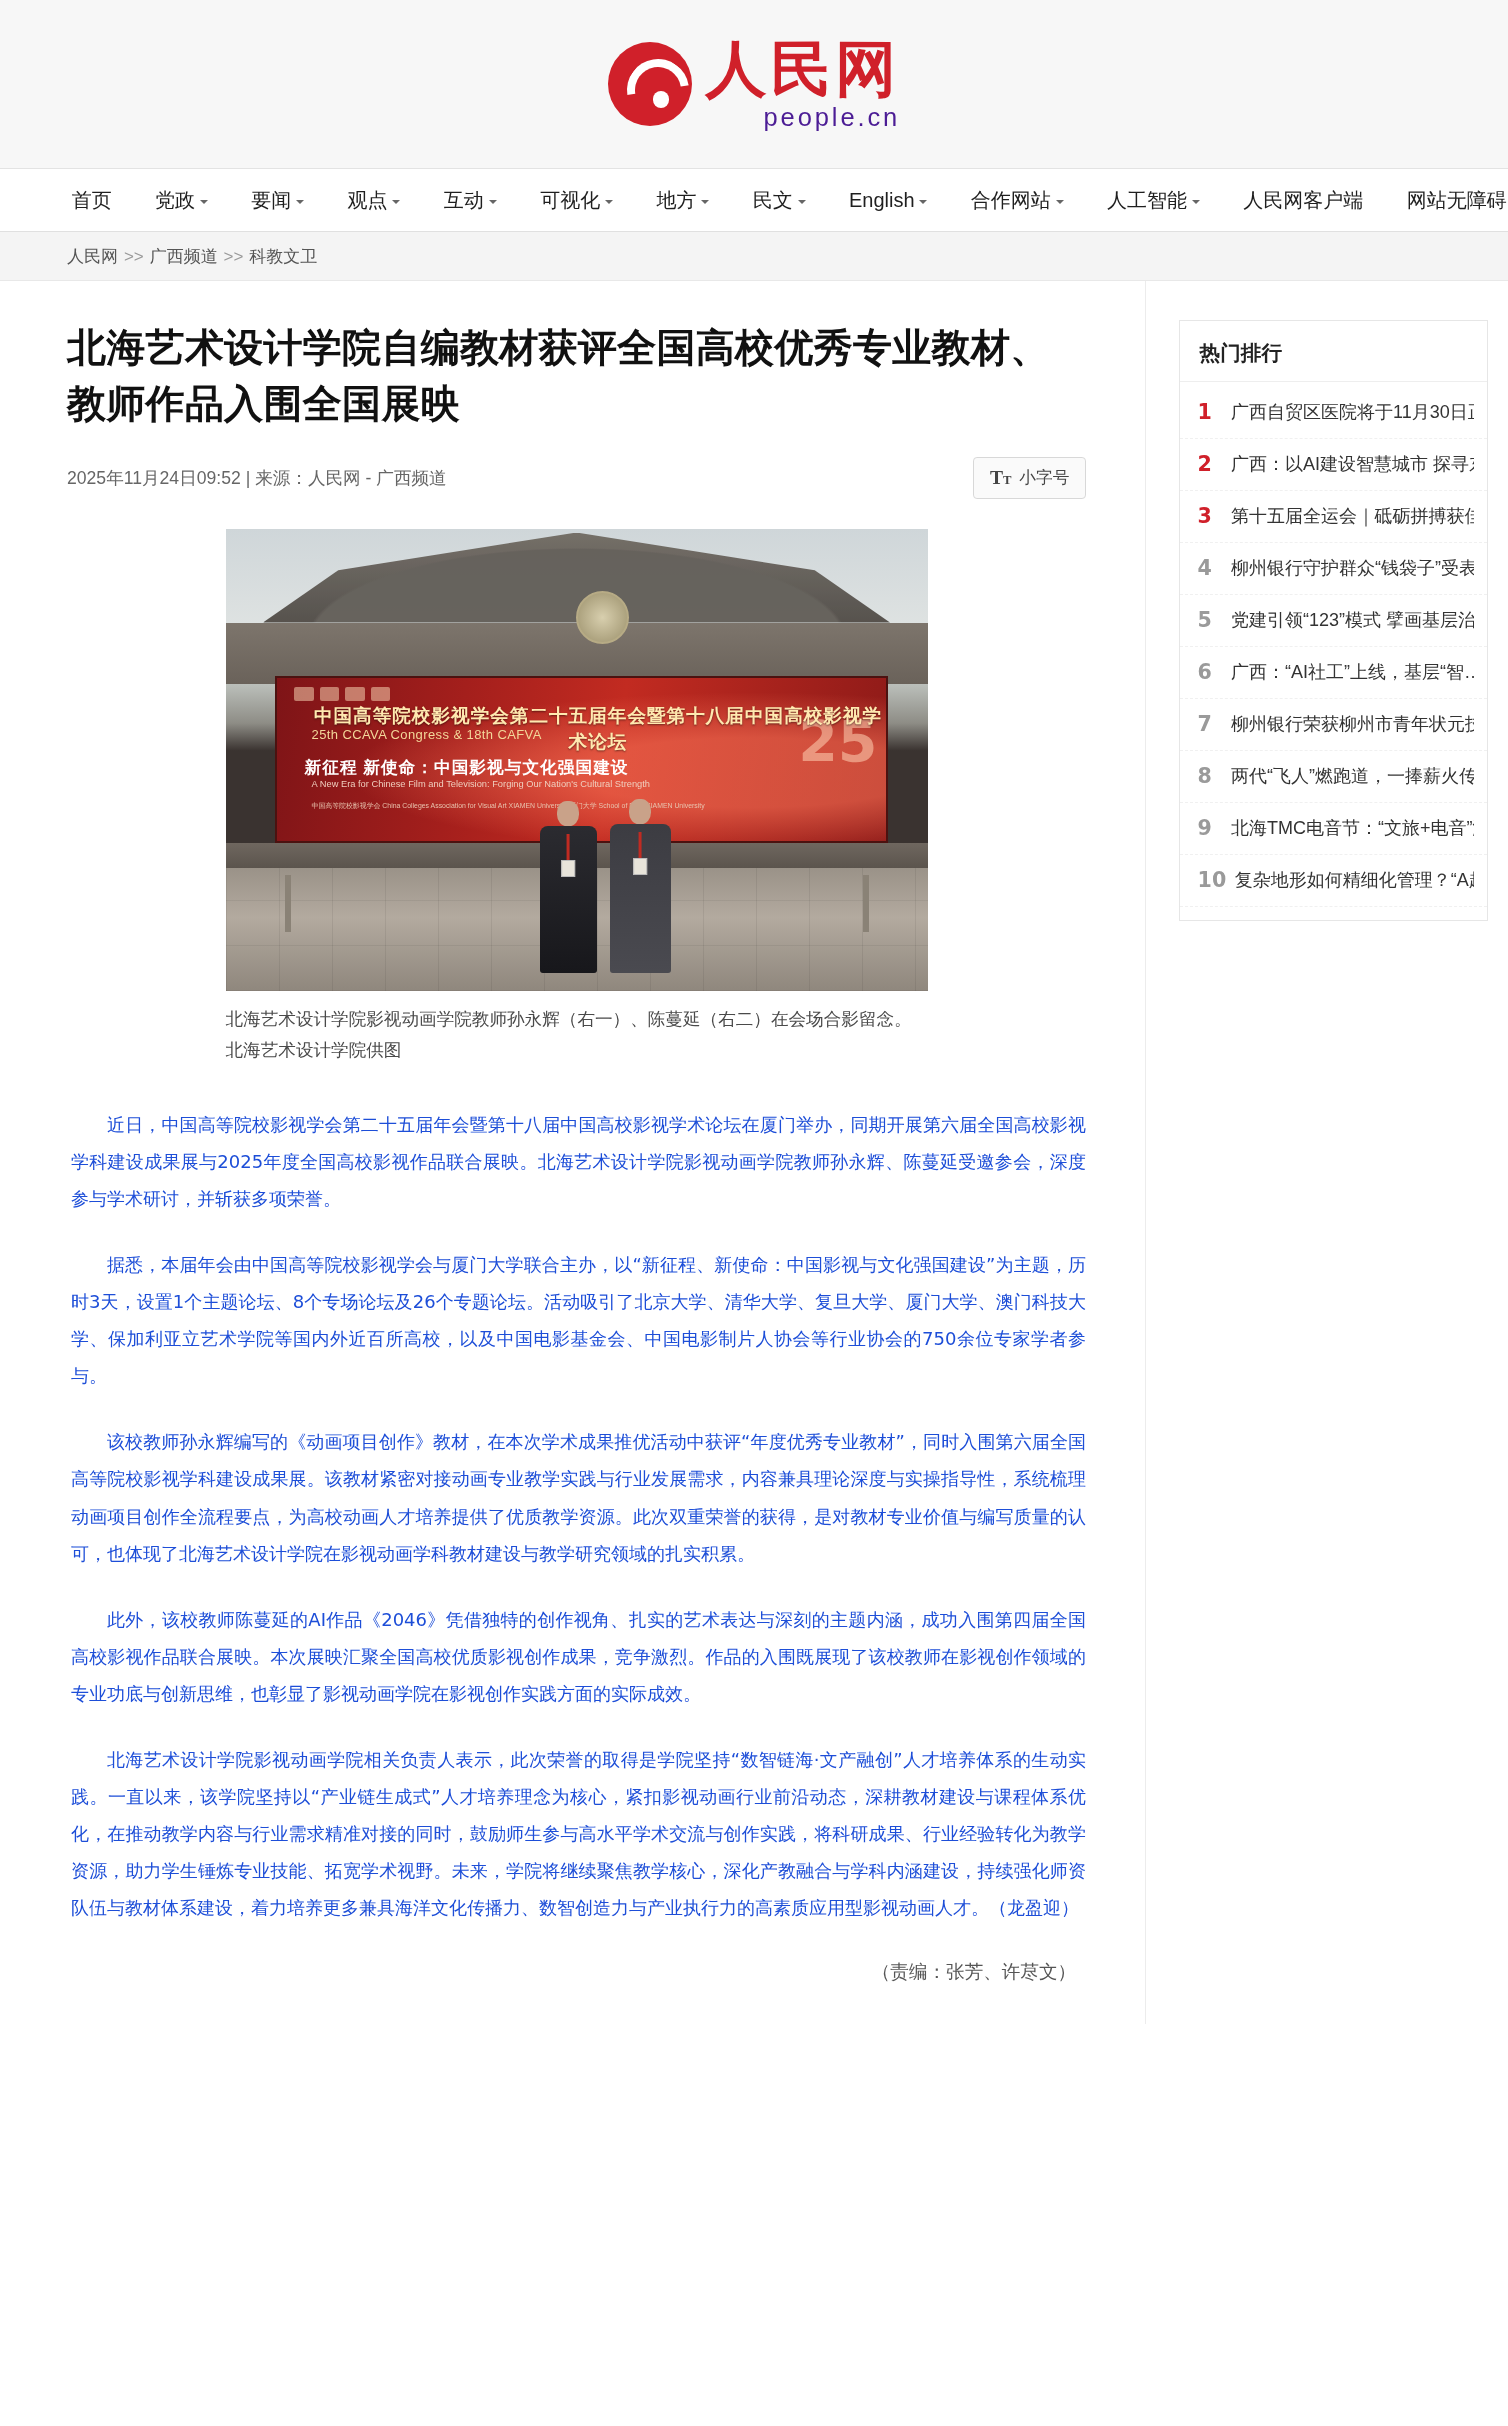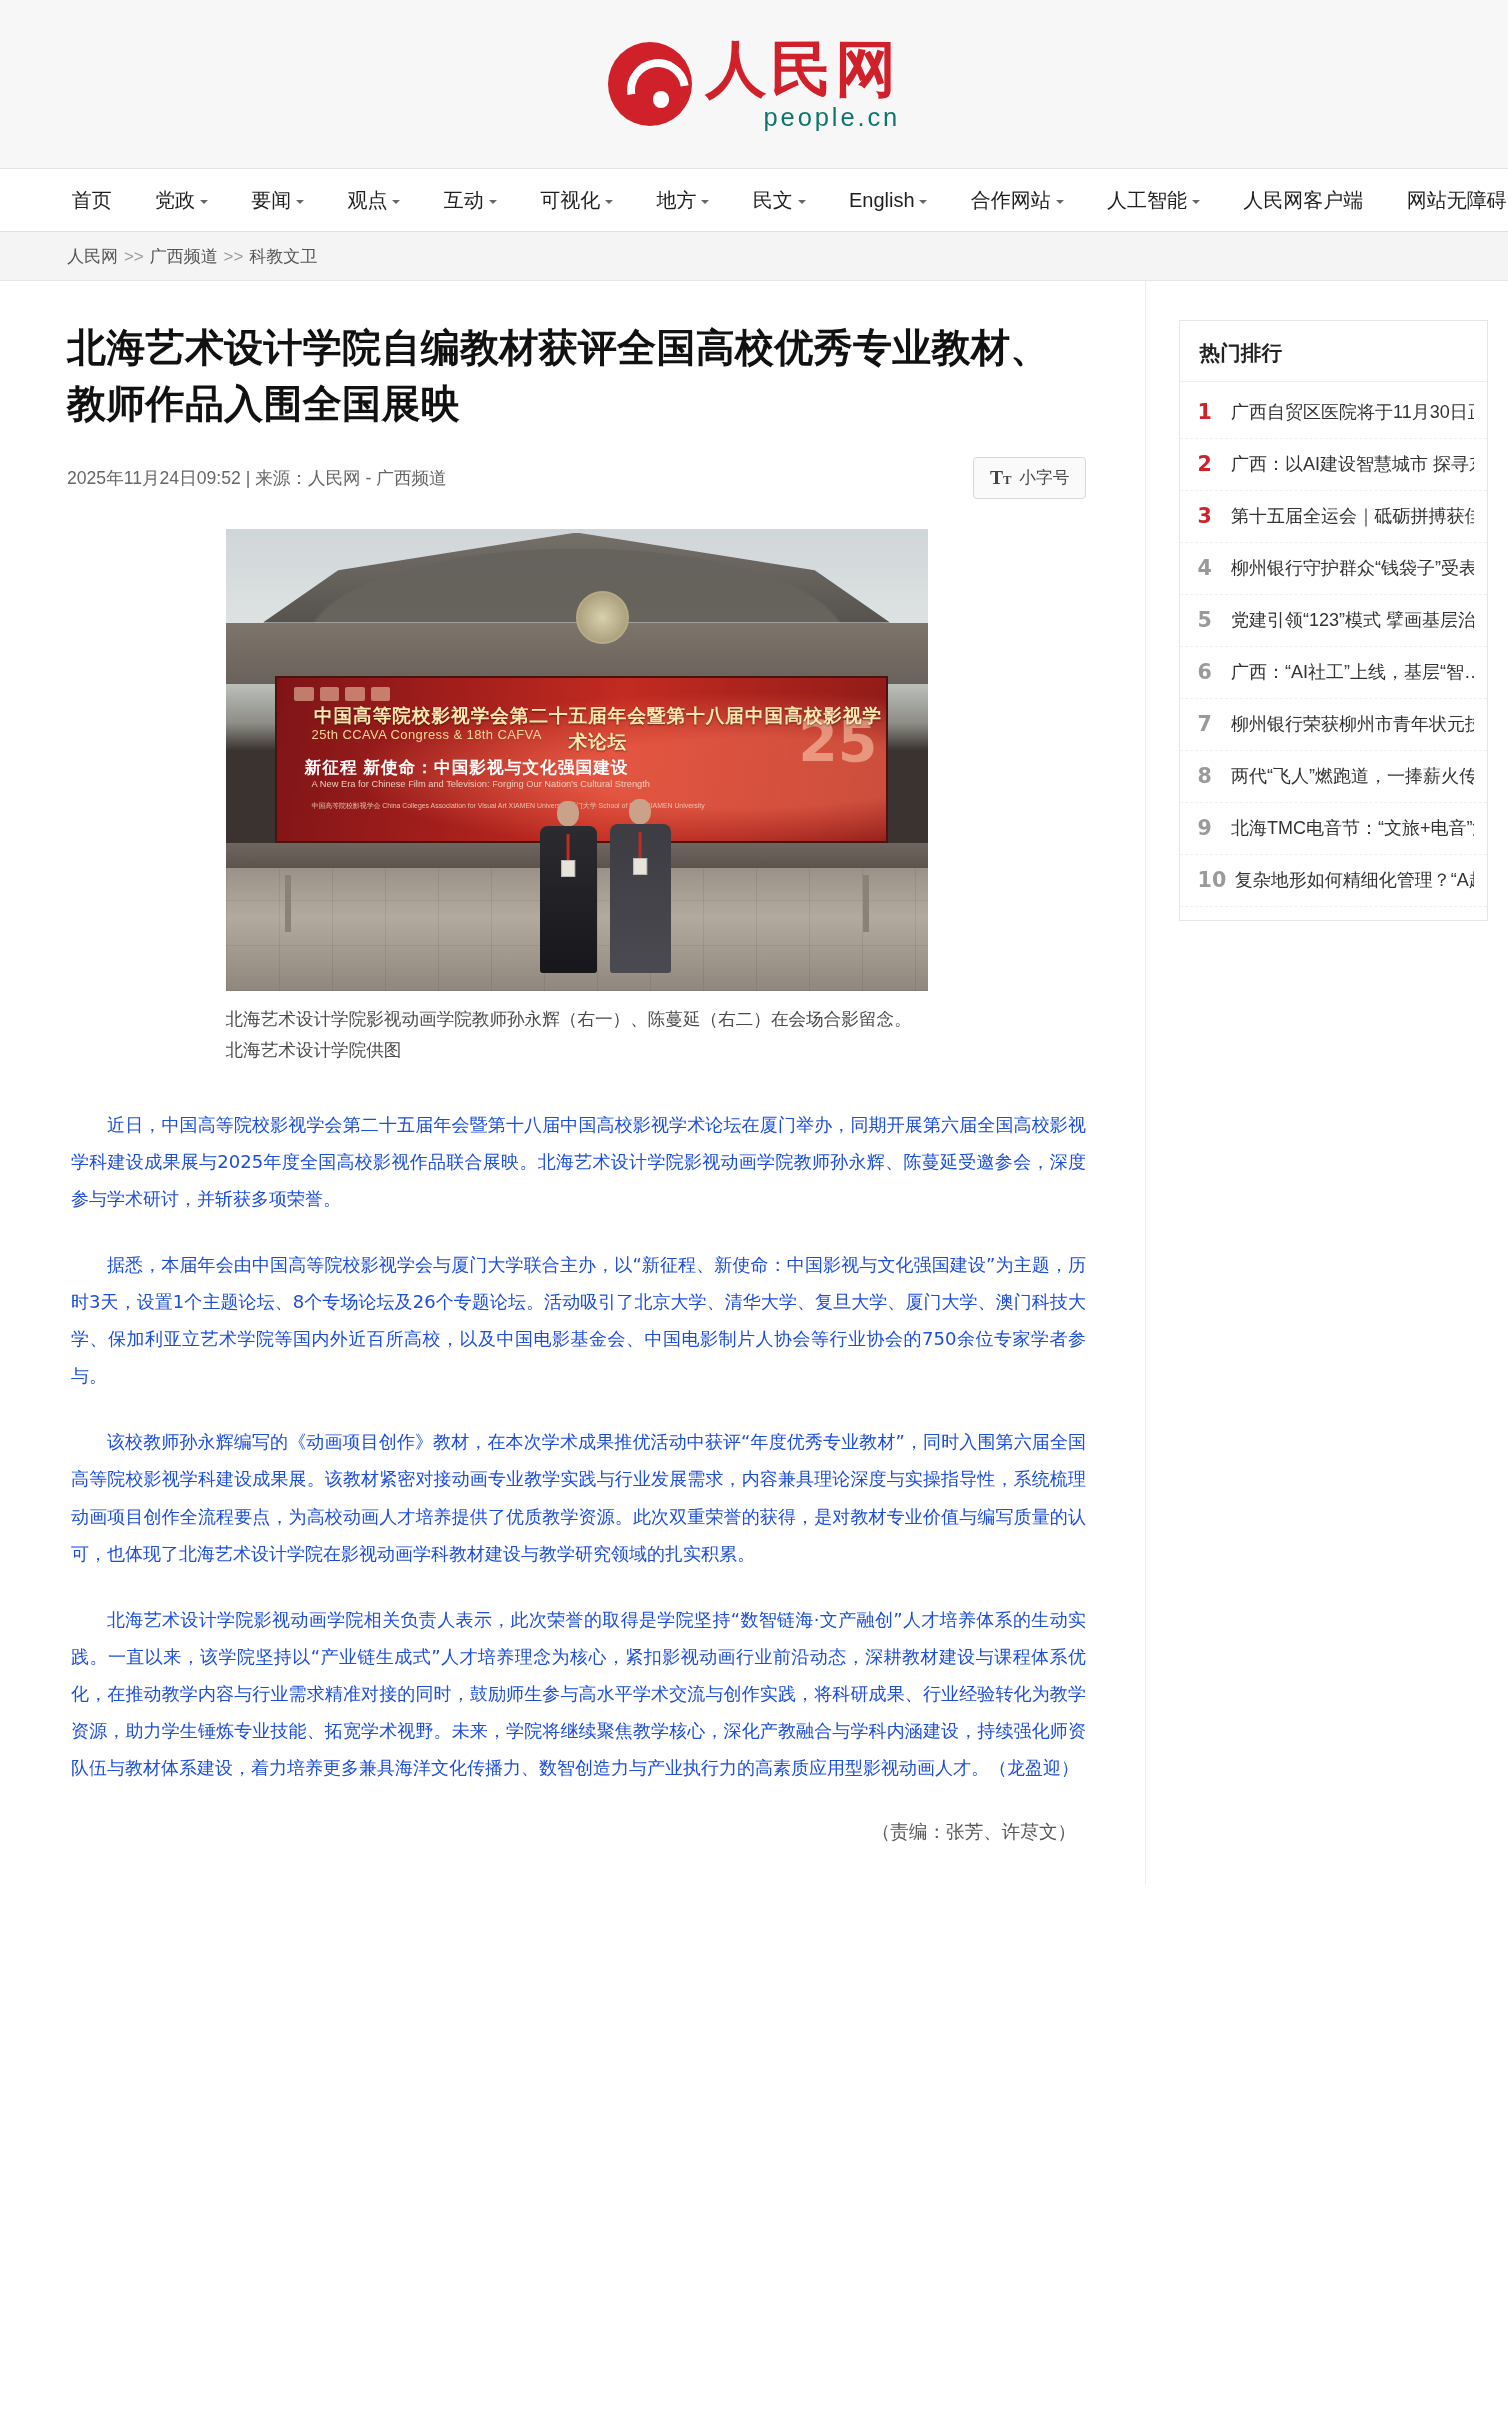--- a/index.html
+++ b/index.html
@@ -50,21 +50,21 @@
   .logo-text { line-height: 1; }
   .logo-cn {
     font-size: 61px;
     font-weight: bold;
     color: #d0202a;
     letter-spacing: 3.9px;
     font-family: "DejaVu Sans", sans-serif;
   }
   .logo-en {
     font-size: 25.5px;
-    color: #0f766e;
+    color: #4c1d95;
     letter-spacing: 2.9px;
     text-align: right;
     margin-top: 5.9px;
   }
 
   
   .navbar {
     border-bottom: 1px solid #e0e0e0;
     height: 63px;
     display: flex;
@@ -462,20 +462,21 @@
           <div class="badge"></div>
         </div>
       </div>
       <figcaption>北海艺术设计学院影视动画学院教师孙永辉（右一）、陈蔓延（右二）在会场合影留念。北海艺术设计学院供图</figcaption>
     </figure>
 
     <div class="body-text">
       <p>近日，中国高等院校影视学会第二十五届年会暨第十八届中国高校影视学术论坛在厦门举办，同期开展第六届全国高校影视学科建设成果展与2025年度全国高校影视作品联合展映。北海艺术设计学院影视动画学院教师孙永辉、陈蔓延受邀参会，深度参与学术研讨，并斩获多项荣誉。</p>
       <p>据悉，本届年会由中国高等院校影视学会与厦门大学联合主办，以“新征程、新使命：中国影视与文化强国建设”为主题，历时3天，设置1个主题论坛、8个专场论坛及26个专题论坛。活动吸引了北京大学、清华大学、复旦大学、厦门大学、澳门科技大学、保加利亚立艺术学院等国内外近百所高校，以及中国电影基金会、中国电影制片人协会等行业协会的750余位专家学者参与。</p>
       <p>该校教师孙永辉编写的《动画项目创作》教材，在本次学术成果推优活动中获评“年度优秀专业教材”，同时入围第六届全国高等院校影视学科建设成果展。该教材紧密对接动画专业教学实践与行业发展需求，内容兼具理论深度与实操指导性，系统梳理动画项目创作全流程要点，为高校动画人才培养提供了优质教学资源。此次双重荣誉的获得，是对教材专业价值与编写质量的认可，也体现了北海艺术设计学院在影视动画学科教材建设与教学研究领域的扎实积累。</p>
+      <p>此外，该校教师陈蔓延的AI作品《2046》凭借独特的创作视角、扎实的艺术表达与深刻的主题内涵，成功入围第四届全国高校影视作品联合展映。本次展映汇聚全国高校优质影视创作成果，竞争激烈。作品的入围既展现了该校教师在影视创作领域的专业功底与创新思维，也彰显了影视动画学院在影视创作实践方面的实际成效。</p>
       <p>北海艺术设计学院影视动画学院相关负责人表示，此次荣誉的取得是学院坚持“数智链海·文产融创”人才培养体系的生动实践。一直以来，该学院坚持以“产业链生成式”人才培养理念为核心，紧扣影视动画行业前沿动态，深耕教材建设与课程体系优化，在推动教学内容与行业需求精准对接的同时，鼓励师生参与高水平学术交流与创作实践，将科研成果、行业经验转化为教学资源，助力学生锤炼专业技能、拓宽学术视野。未来，学院将继续聚焦教学核心，深化产教融合与学科内涵建设，持续强化师资队伍与教材体系建设，着力培养更多兼具海洋文化传播力、数智创造力与产业执行力的高素质应用型影视动画人才。（龙盈迎）</p>
     </div>
 
     <div class="editor">（责编：张芳、许荩文）</div>
   </div>
 
   <div class="side">
     <div class="panel">
       <div class="panel-head">热门排行</div>
       <div class="rank-list">

